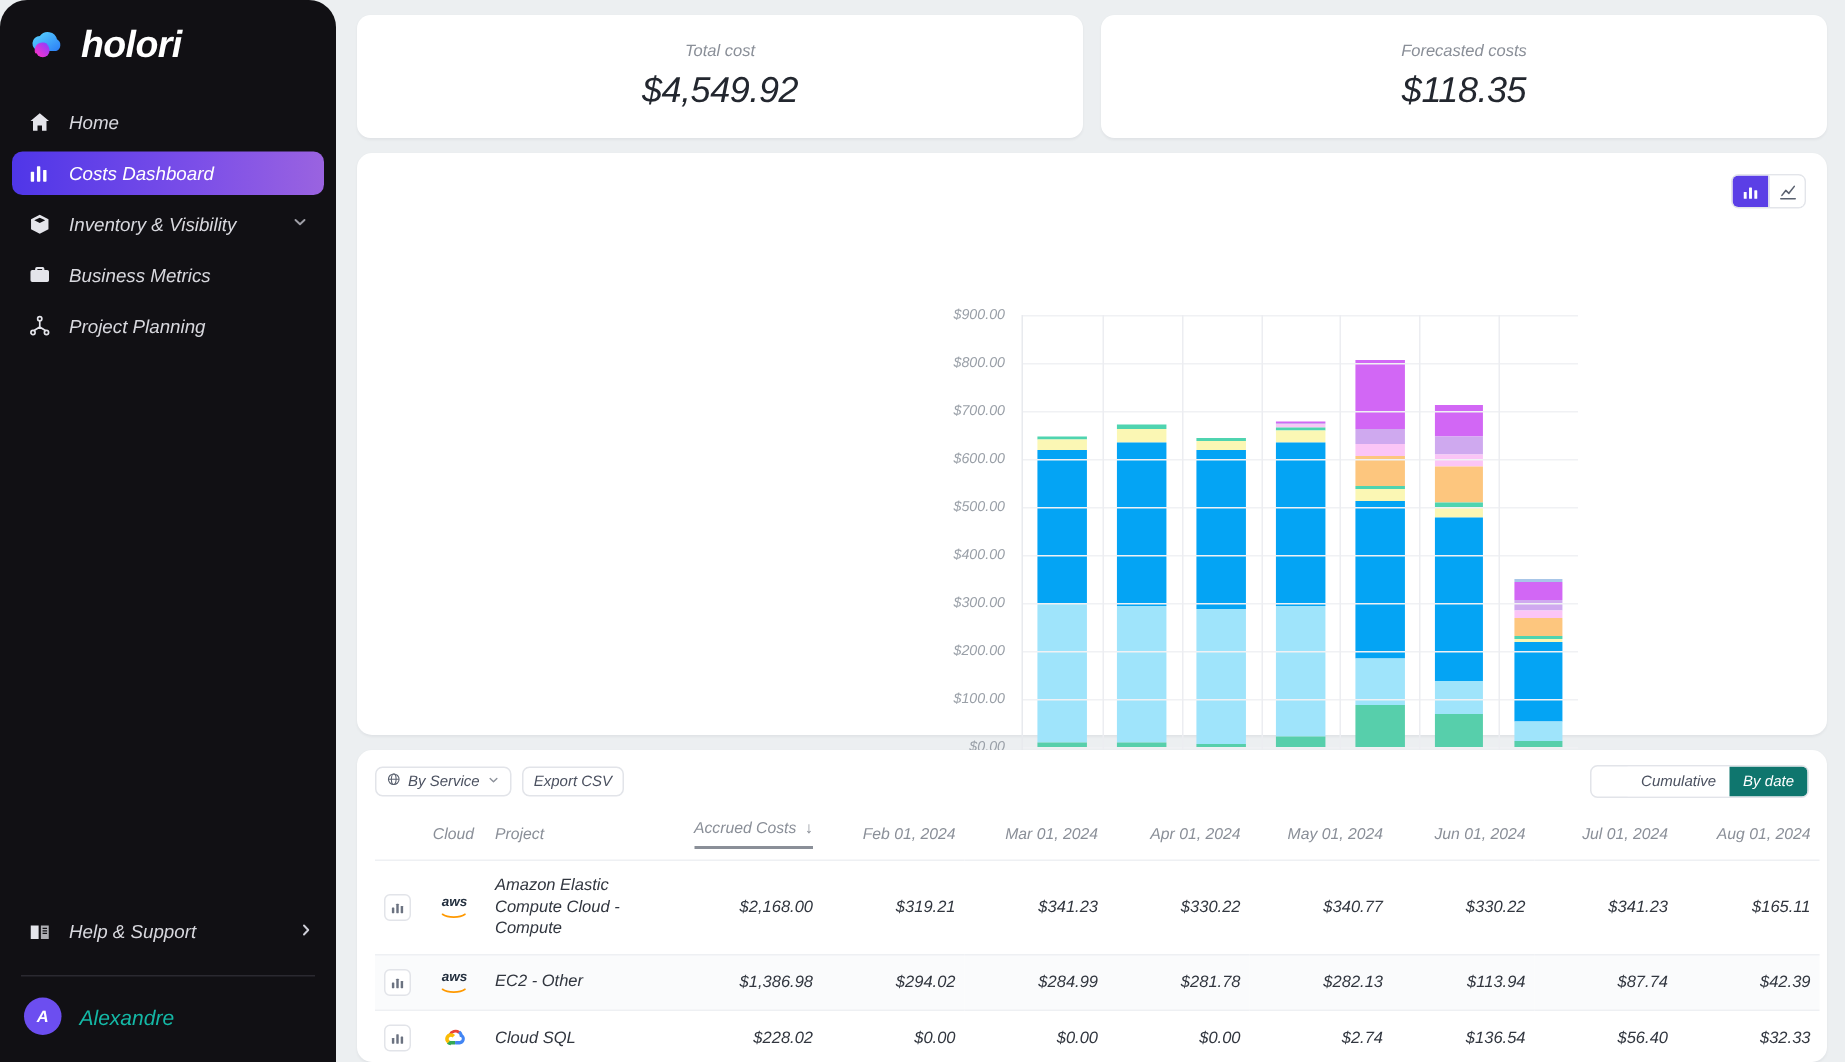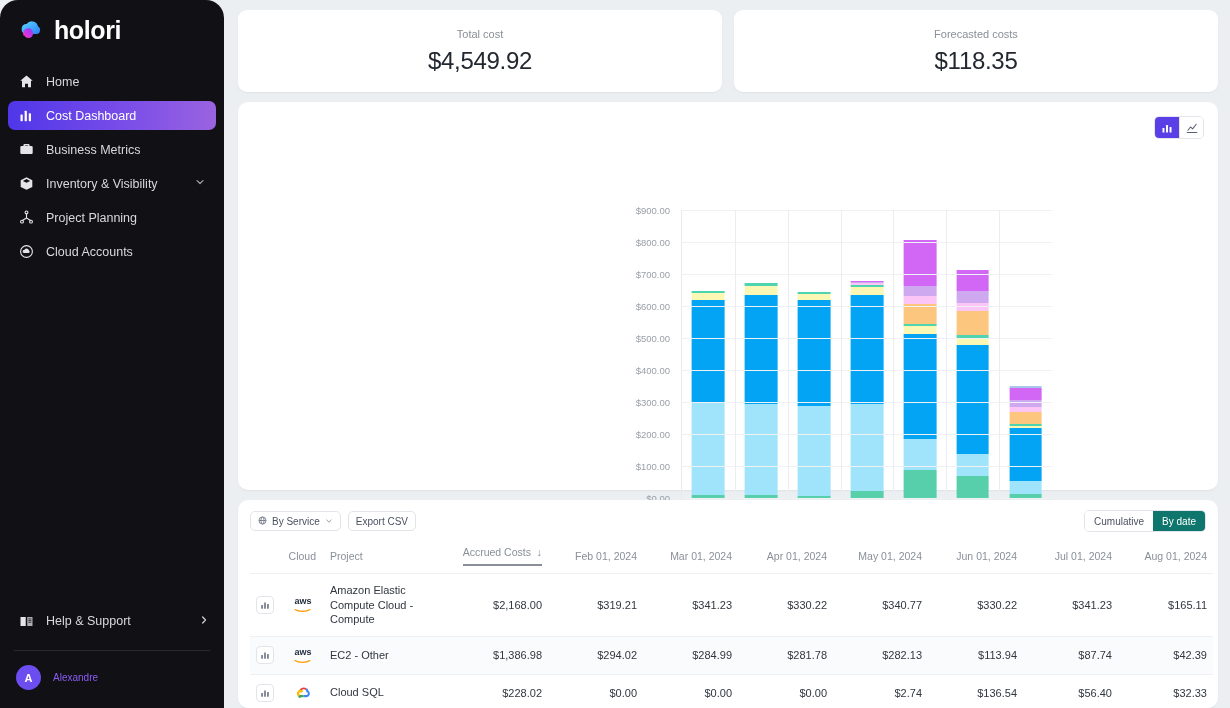--- a/index.html
+++ b/index.html
@@ -2,21 +2,21 @@
 <html><head>
 <meta charset="utf-8">
 <style>
   * { box-sizing: border-box; margin: 0; padding: 0; }
   html, body {
     width: 1230px; height: 708px;
     background: #eceff1;
     font-family: "Liberation Sans", sans-serif;
     overflow: hidden;
   }
-  .app { position: relative; width: 1230px; height: 708px; background: #eceff1; display: flex; }
+  .app { position: relative; width: 1230px; height: 708px; background: #eceff1; display: flex; font-style: italic; }
 
   
   .sidebar {
     width: 224px; height: 708px;
     background: #111014;
     border-radius: 18px 18px 0 0;
     display: flex; flex-direction: column;
     flex: 0 0 224px;
     position: relative;
   }
@@ -47,21 +47,21 @@
     color: #d8d8de; font-size: 12.5px;
   }
   .help-row .lbl { flex: 1; }
   .divider { height: 1px; background: #2a2930; margin: 0 14px; }
   .user-row { display: flex; align-items: center; gap: 12px; padding: 14px 0 18px 16px; cursor: pointer; }
   .avatar {
     width: 25px; height: 25px; border-radius: 50%;
     background: #6c4ef0; color: #fff; font-size: 11px; font-weight: 600;
     display: flex; align-items: center; justify-content: center;
   }
-  .user-name { color: #8b5cf6; font-size: 10px; }
+  .user-name { color: #14b8a6; font-size: 14px; }
 
   
   .main { flex: 1; padding: 10px 12px 0 14px; display: flex; flex-direction: column; gap: 10px; overflow: hidden; }
 
   
   .kpis { display: flex; gap: 12px; }
   .kpi {
     flex: 1; background: #fff; border-radius: 9px; height: 82px;
     display: flex; flex-direction: column; align-items: center; justify-content: center; gap: 7px;
     box-shadow: 0 1px 2px rgba(16,24,40,.05);
@@ -100,21 +100,21 @@
 
   
   .table-panel { flex: 1; padding: 10px 12px 0 12px; overflow: hidden; min-height: 0; }
   .table-controls { display: flex; align-items: center; height: 22px; }
   .btn {
     height: 20px; border: 1px solid #e2e4e9; border-radius: 5px; background: #fff;
     display: inline-flex; align-items: center; gap: 5px; padding: 0 7px;
     font-size: 10px; color: #4b5160; cursor: pointer; white-space: nowrap;
   }
   .btn + .btn { margin-left: 7px; }
-  .seg-group { margin-left: auto; display: flex; border-radius: 5px; overflow: hidden; border: 1px solid #e2e4e9; }
+  .seg-group { margin-left: auto; display: flex; border-radius: 5px; overflow: hidden; border: 1px solid #e2e4e9; padding-left: 24px; }
   .seg-btn { height: 20px; padding: 0 9px; font-size: 10px; display: flex; align-items: center; background: #fff; color: #4b5160; cursor: pointer; }
   .seg-btn.active { background: #0f766e; color: #fff; }
 
   table { width: 100%; border-collapse: collapse; margin-top: 14px; table-layout: fixed; }
   thead th {
     font-size: 10.5px; font-weight: 400; color: #8a8f98; padding: 0 6px 7px 6px; text-align: right; white-space: nowrap;
   }
   th.c-icon { width: 28px; }
   th.c-cloud { width: 44px; text-align: right; }
   th.c-service { width: 118px; text-align: left; padding-left: 8px; }
@@ -170,67 +170,58 @@
       </div>
 
       <div class="nav-item active">
         <span class="nav-icon">
           <svg width="15" height="15" viewBox="0 0 16 16" fill="#fff">
               <rect x="1.6" y="7" width="2.4" height="7" rx=".5"></rect>
               <rect x="6" y="3" width="2.4" height="11" rx=".5"></rect>
               <rect x="10.4" y="5.6" width="2.4" height="8.4" rx=".5"></rect>
             </svg>
         </span>
-        <span class="lbl">Cost Dashboard</span>
+        <span class="lbl">Costs Dashboard</span>
+      </div>
+
+      <div class="nav-item">
+        <span class="nav-icon">
+          <svg width="15" height="15" viewBox="0 0 16 16" fill="#e4e4ea">
+              <path d="M8 1.3 1.8 4.4v7.2L8 14.7l6.2-3.1V4.4zm0 2 3.9 1.9L8 7.1 4.1 5.2z"></path>
+            </svg>
+        </span>
+        <span class="lbl">Inventory &amp; Visibility</span>
+        <span class="chev">
+          <svg width="12" height="12" viewBox="0 0 16 16" fill="none" stroke="#cfcfd8" stroke-width="1.7" stroke-linecap="round" stroke-linejoin="round">
+              <path d="M4 6.2 8 10l4-3.8"></path>
+            </svg>
+        </span>
       </div>
 
       <div class="nav-item">
         <span class="nav-icon">
           <svg width="15" height="15" viewBox="0 0 16 16" fill="#e4e4ea">
               <path d="M6 2.2h4a1.3 1.3 0 0 1 1.3 1.3v.7h2A1.3 1.3 0 0 1 14.6 5.5v6A1.3 1.3 0 0 1 13.3 12.8H2.7A1.3 1.3 0 0 1 1.4 11.5v-6A1.3 1.3 0 0 1 2.7 4.2h2v-.7A1.3 1.3 0 0 1 6 2.2zm.3 2h3.4v-.6H6.3z"></path>
             </svg>
         </span>
         <span class="lbl">Business Metrics</span>
-      </div>
-
-      <div class="nav-item">
-        <span class="nav-icon">
-          <svg width="15" height="15" viewBox="0 0 16 16" fill="#e4e4ea">
-              <path d="M8 1.3 1.8 4.4v7.2L8 14.7l6.2-3.1V4.4zm0 2 3.9 1.9L8 7.1 4.1 5.2z"></path>
-            </svg>
-        </span>
-        <span class="lbl">Inventory &amp; Visibility</span>
-        <span class="chev">
-          <svg width="12" height="12" viewBox="0 0 16 16" fill="none" stroke="#cfcfd8" stroke-width="1.7" stroke-linecap="round" stroke-linejoin="round">
-              <path d="M4 6.2 8 10l4-3.8"></path>
-            </svg>
-        </span>
       </div>
 
       <div class="nav-item">
         <span class="nav-icon">
           <svg width="15" height="15" viewBox="0 0 16 16" fill="none" stroke="#e4e4ea" stroke-width="1.2" stroke-linecap="round">
               <circle cx="8" cy="2.6" r="1.5"></circle>
               <circle cx="3.2" cy="12.4" r="1.5"></circle>
               <circle cx="12.8" cy="12.4" r="1.5"></circle>
               <path d="M8 4.1v4.4M8 8.5 4 11M8 8.5l4 2.5"></path>
             </svg>
         </span>
         <span class="lbl">Project Planning</span>
       </div>
 
-      <div class="nav-item">
-        <span class="nav-icon">
-          <svg width="15" height="15" viewBox="0 0 16 16" fill="none" stroke="#e4e4ea" stroke-width="1.2">
-              <circle cx="8" cy="8" r="6.3"></circle>
-              <path d="M5.3 9.6a1.6 1.6 0 0 1 .3-3.2A2.6 2.6 0 0 1 10.6 7a1.4 1.4 0 0 1-.2 2.6z" fill="#e4e4ea" stroke="none"></path>
-            </svg>
-        </span>
-        <span class="lbl">Cloud Accounts</span>
-      </div>
     </nav>
 
     <div class="sidebar-bottom">
       <div class="help-row">
         <span class="nav-icon">
           <svg width="15" height="15" viewBox="0 0 16 16" fill="#e4e4ea">
               <path d="M1.6 3.2h5.6v9.6H1.6z"></path>
               <path d="M8.8 3.2h5.6v9.6H8.8z" opacity=".75"></path>
               <g stroke="#111014" stroke-width=".8">
                 <path d="M10 5.2h3.2M10 7h3.2M10 8.8h3.2"></path>

